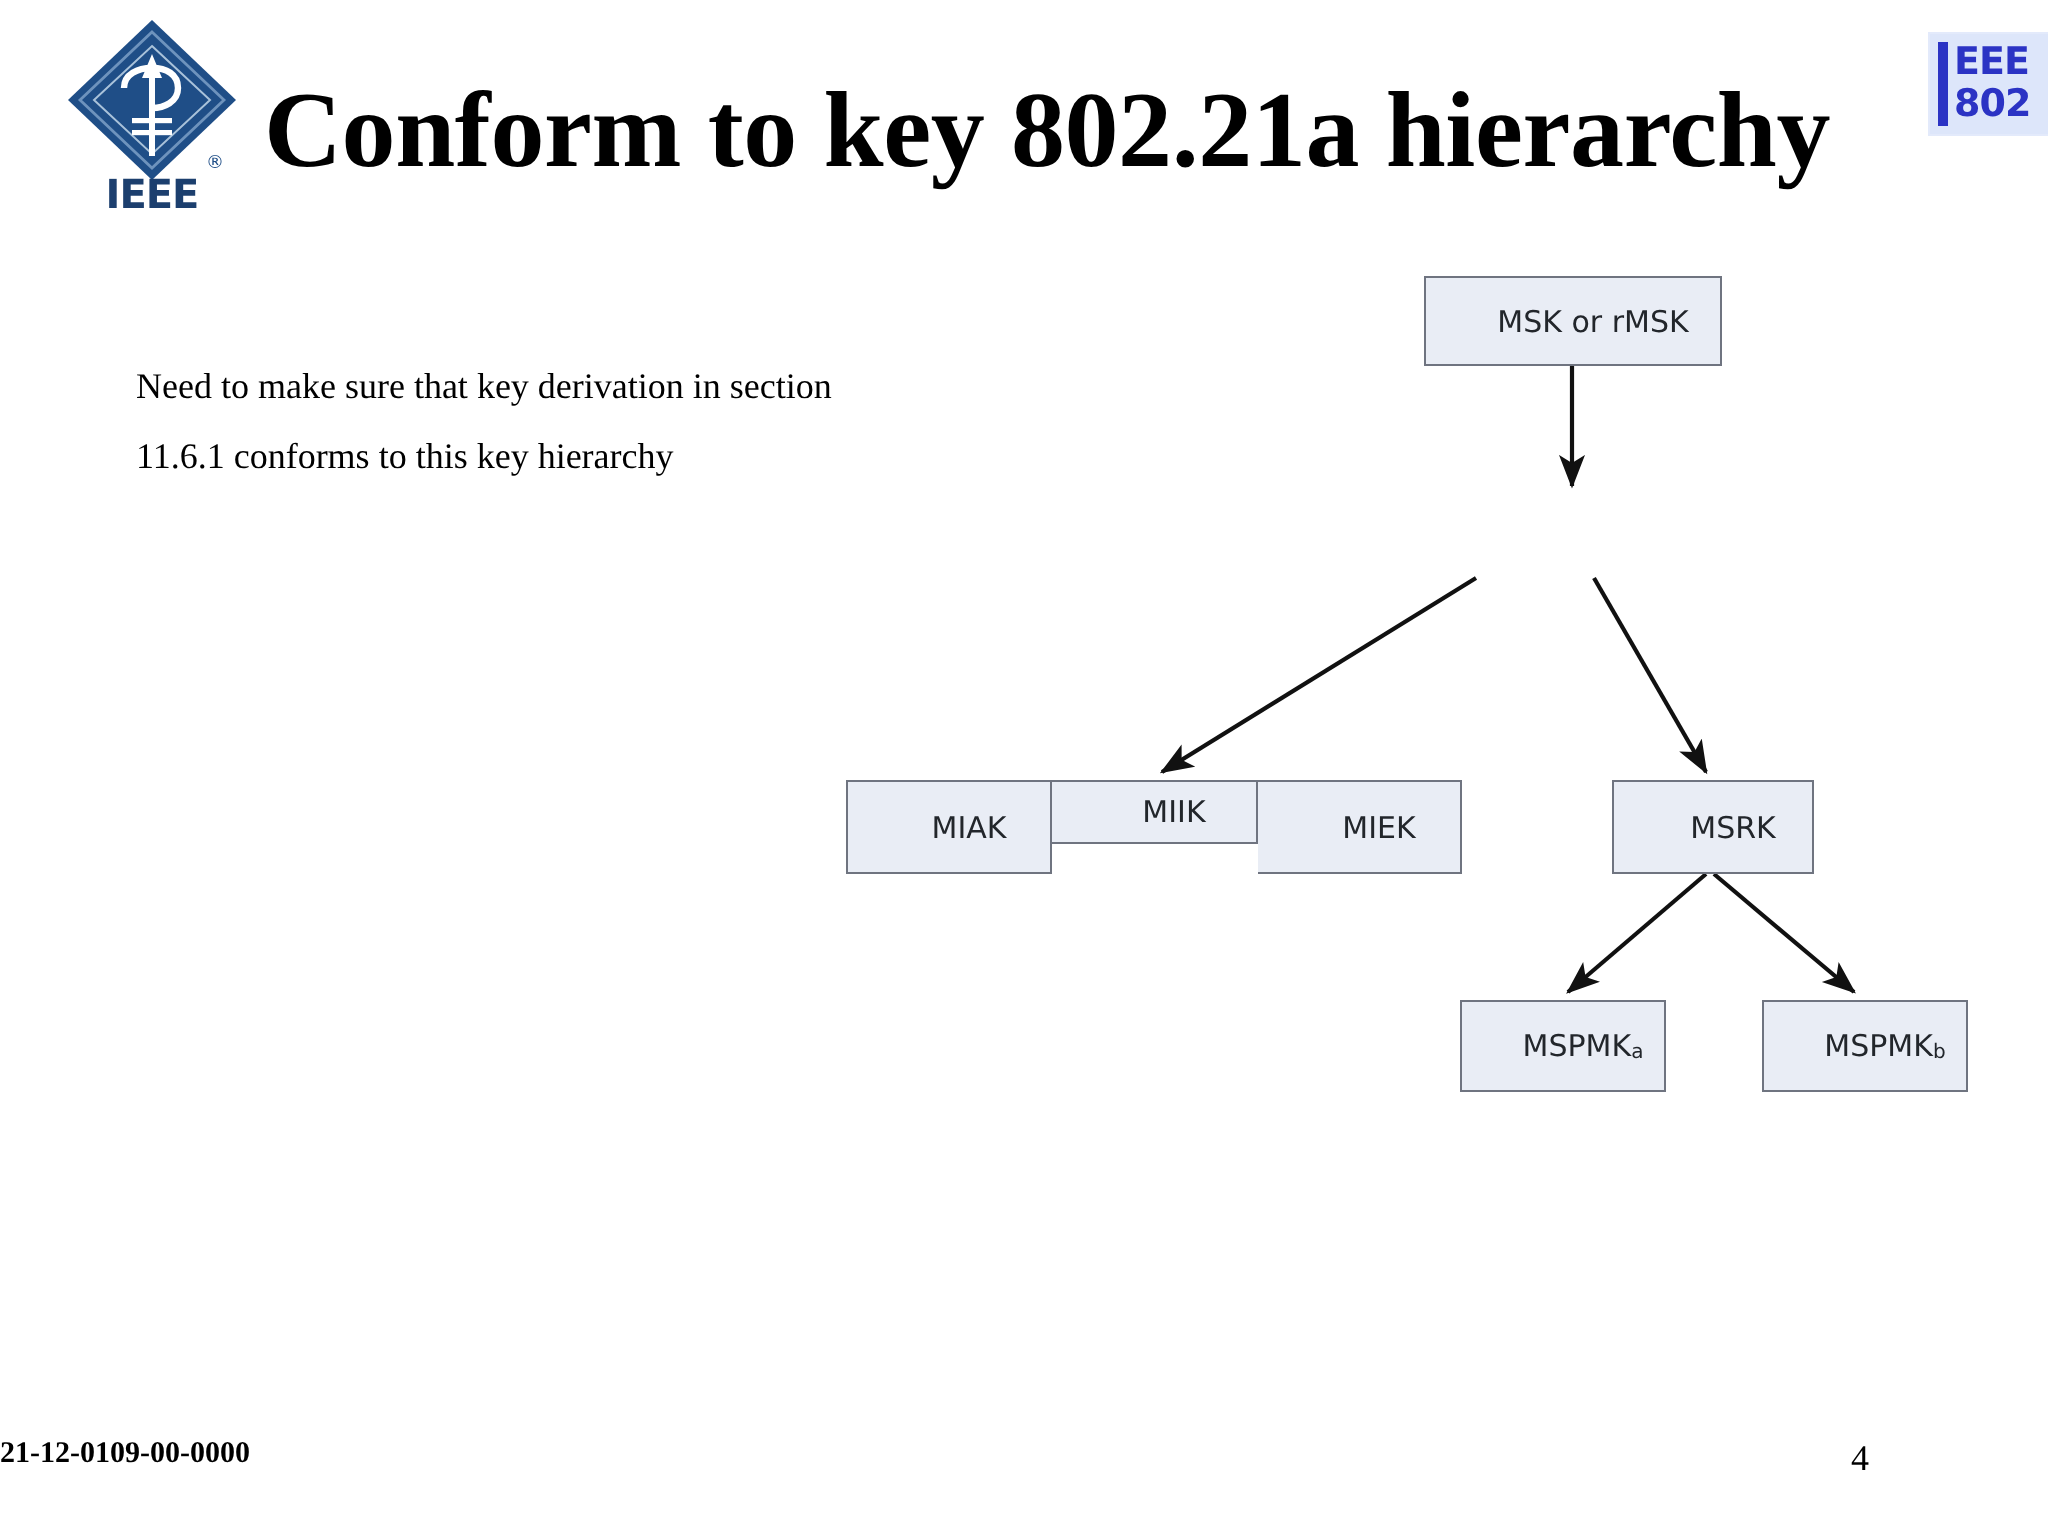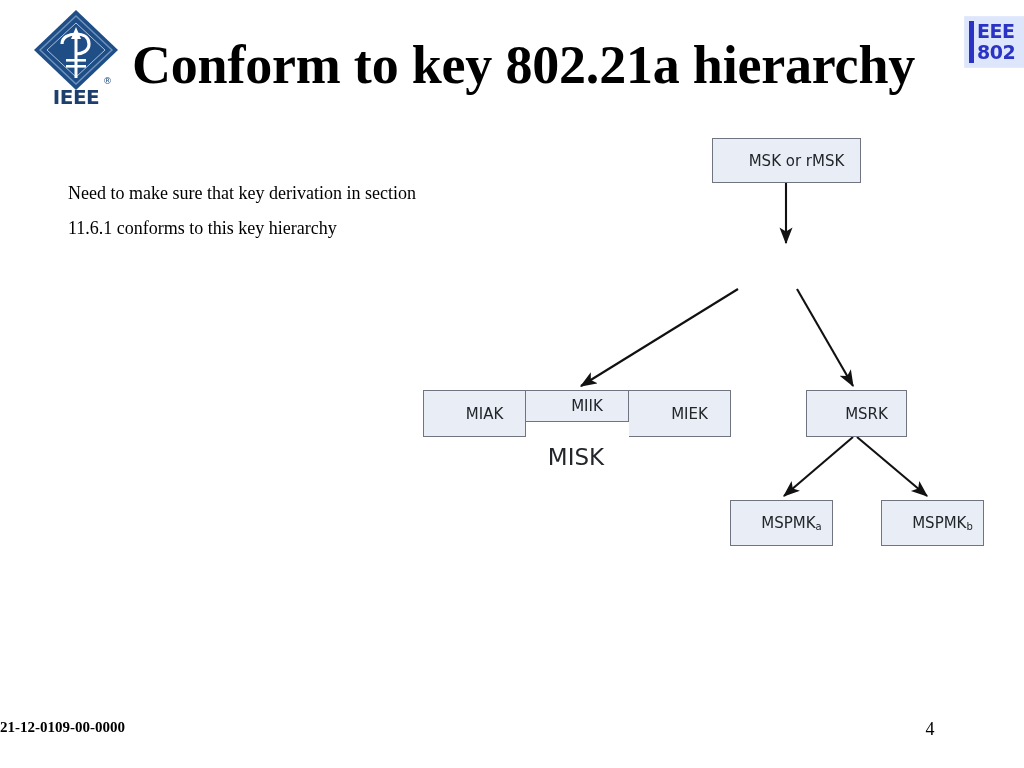--- a/index.html
+++ b/index.html
@@ -238,17 +238,16 @@
   <div class="dgm-box" id="box-mspmka">
     <span>MSPMK</span>
       <sub>a</sub>
   </div>
 
   <div class="dgm-box" id="box-mspmkb">
     <span>MSPMK</span>
       <sub>b</sub>
   </div>
 
-  <div id="label-misk">MISK</div>
 </div>
 
 <div id="footer-doc-id">21-12-0109-00-0000</div>
 <div id="footer-page-number">4</div>
 
 </body></html>

